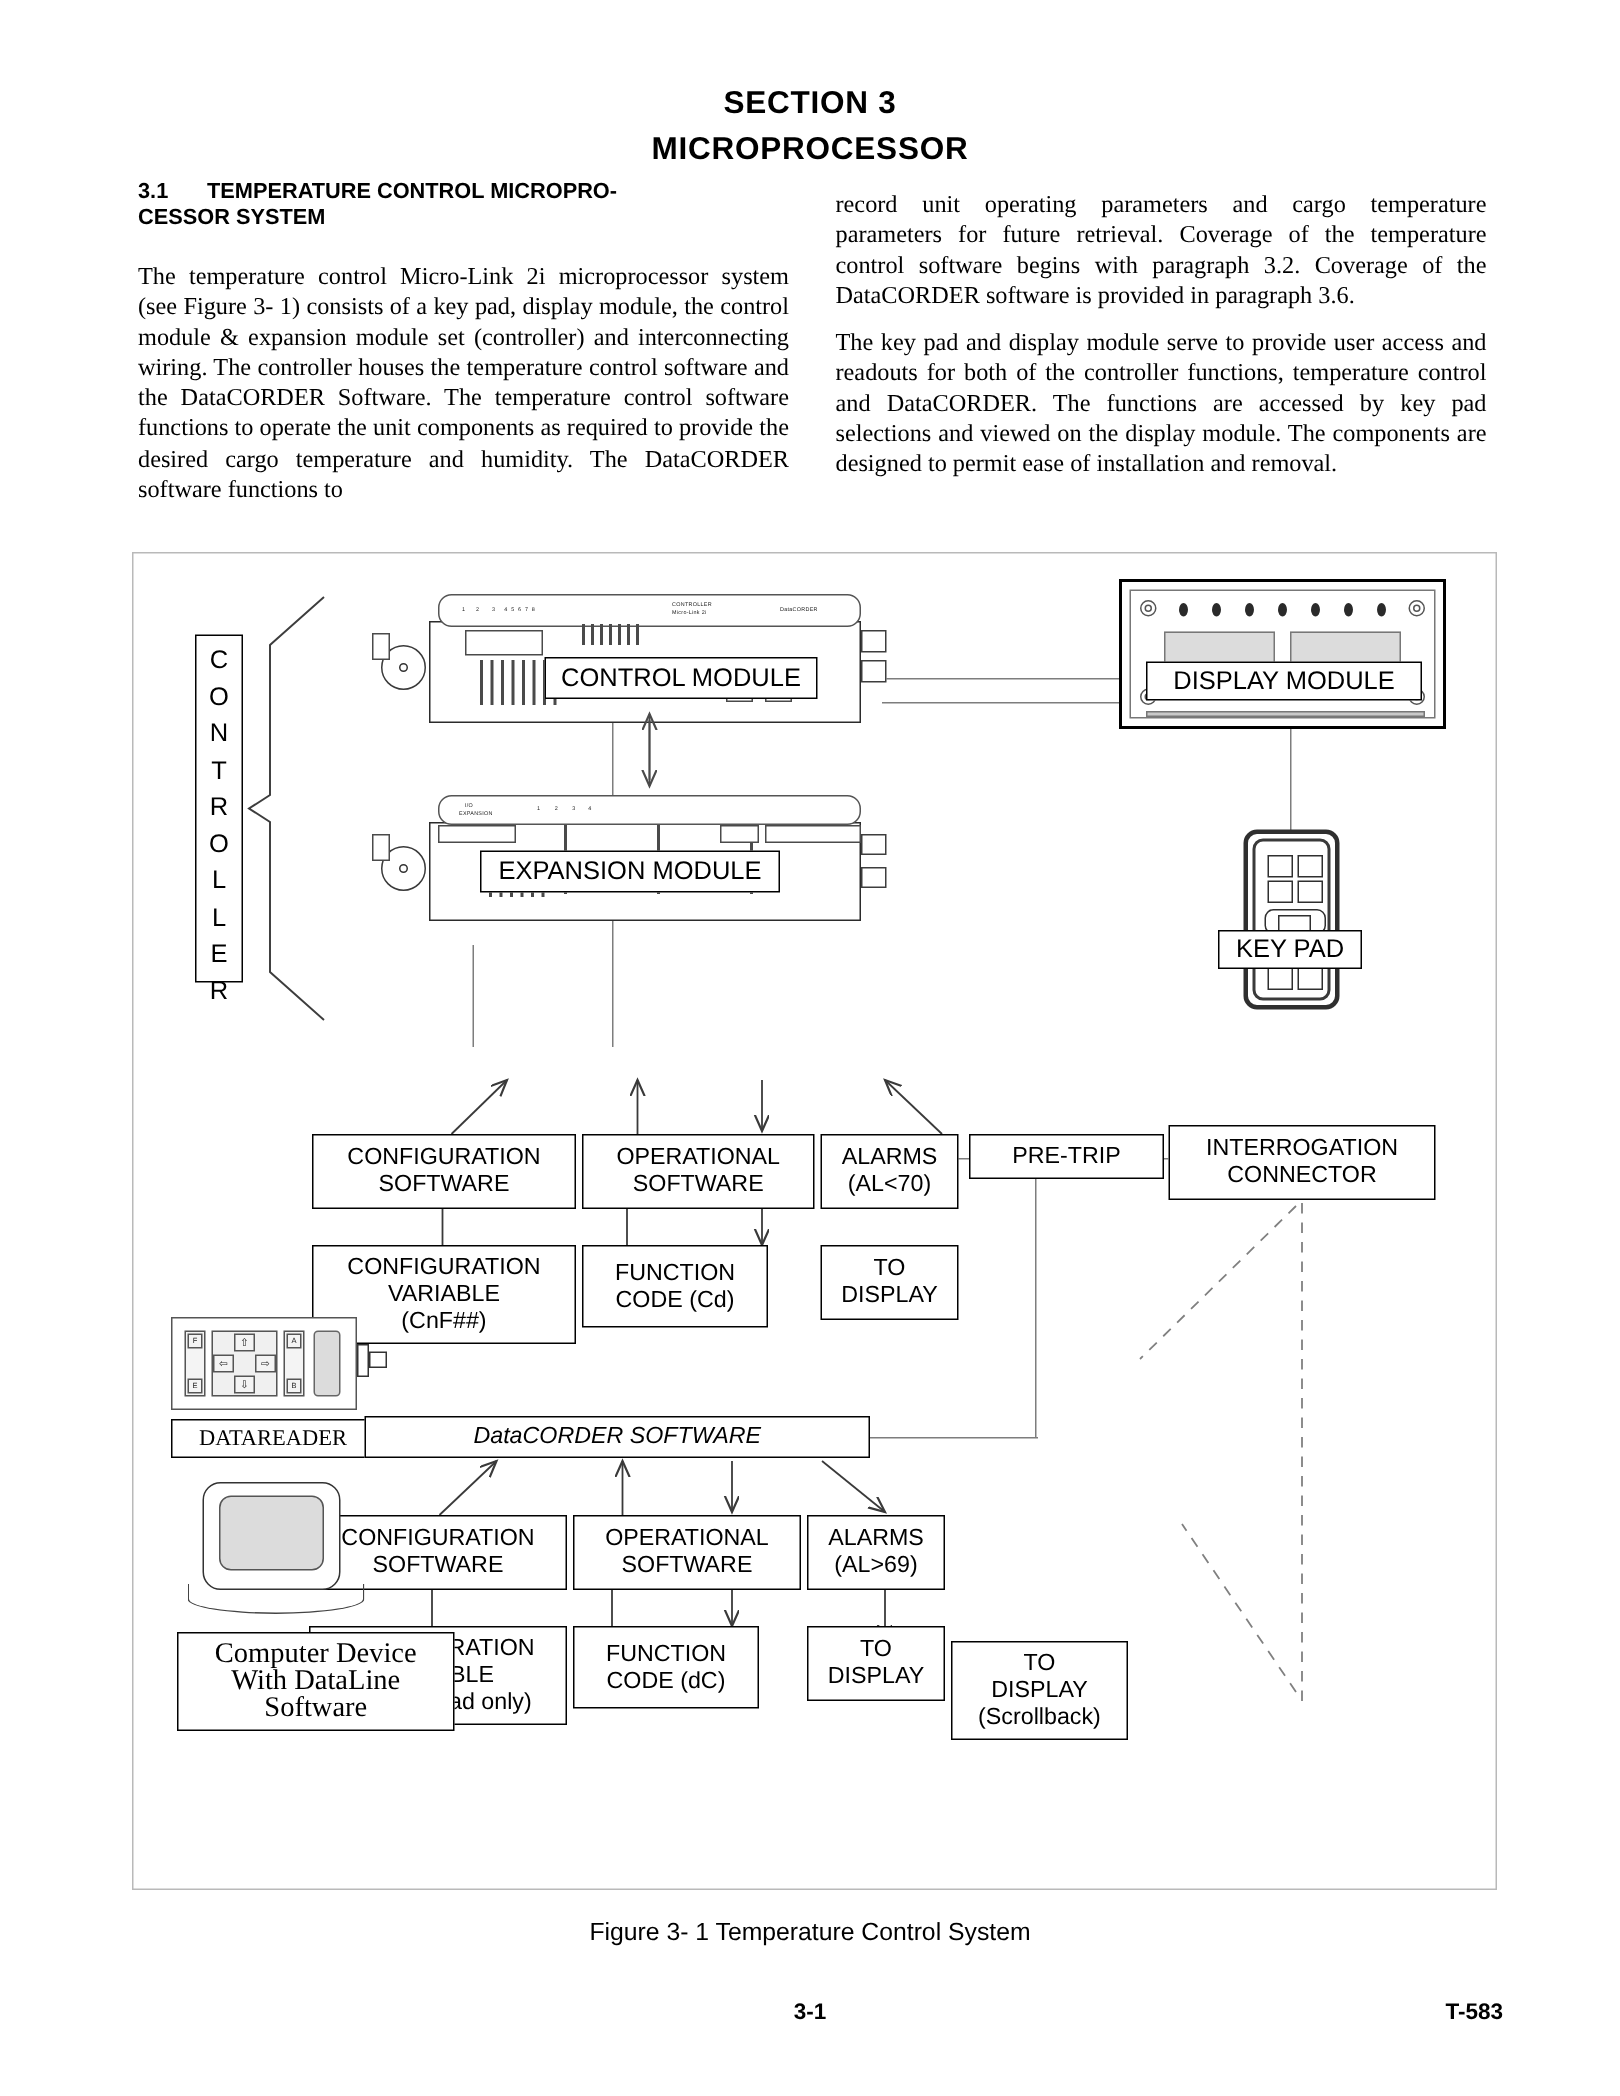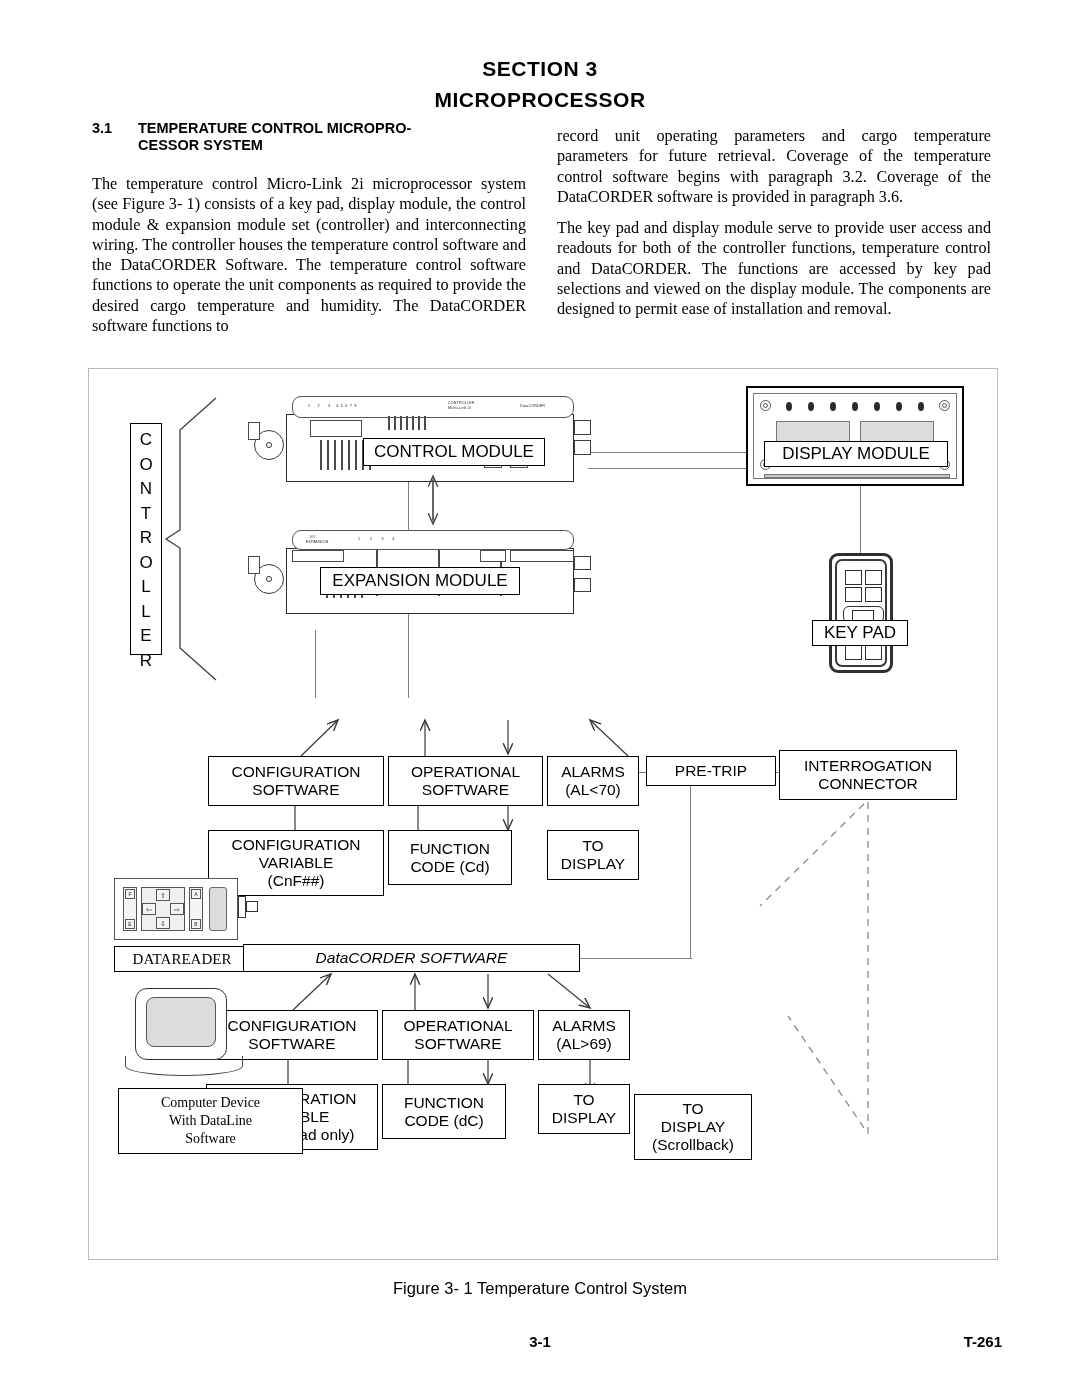--- a/index.html
+++ b/index.html
@@ -34,21 +34,21 @@
     left: 92px;
     top: 120px;
     width: 440px;
     font-family: "Liberation Sans", sans-serif;
     font-size: 14.5px;
     font-weight: bold;
     line-height: 17px;
   }
   .subsec .num { display: inline-block; width: 46px; }
   .subsec .txt { display: inline; }
-  .subsec .cont { display: block; margin-left: 46px; }
+  .subsec .cont { display: block; }
 
   
   .col {
     position: absolute;
     width: 434px;
     font-size: 16.2px;
     line-height: 20.3px;
     text-align: justify;
   }
   #col-left  { left: 92px;  top: 174px; }
@@ -747,27 +747,27 @@
     </div>
 
     <div id="computer">
       <div class="mon-case"></div>
       <div class="mon-screen"></div>
       <div class="mon-base"></div>
     </div>
     <div class="connector-plug" style="left:150px; top:644px; width:8px; height:20px;"></div>
     <div class="connector-plug" style="left:158px; top:649px; width:11px; height:10px;"></div>
 
-    <div class="box thin" style="left:30px; top:720px; width:185px; height:66px; font-size:14px;">
+    <div class="box thin" style="left:30px; top:720px; width:185px; height:66px; font-size:19px;">
       <div class="inner">
         <div>Computer Device</div>
         <div>With DataLine</div>
         <div>Software</div>
       </div>
     </div>
 
   </div>
 
   <div class="fig-caption">Figure 3- 1 Temperature Control System</div>
   <div id="page-num">3-1</div>
-  <div id="doc-num">T-261</div>
+  <div id="doc-num">T-583</div>
 
 </div>
 
 </body></html>

